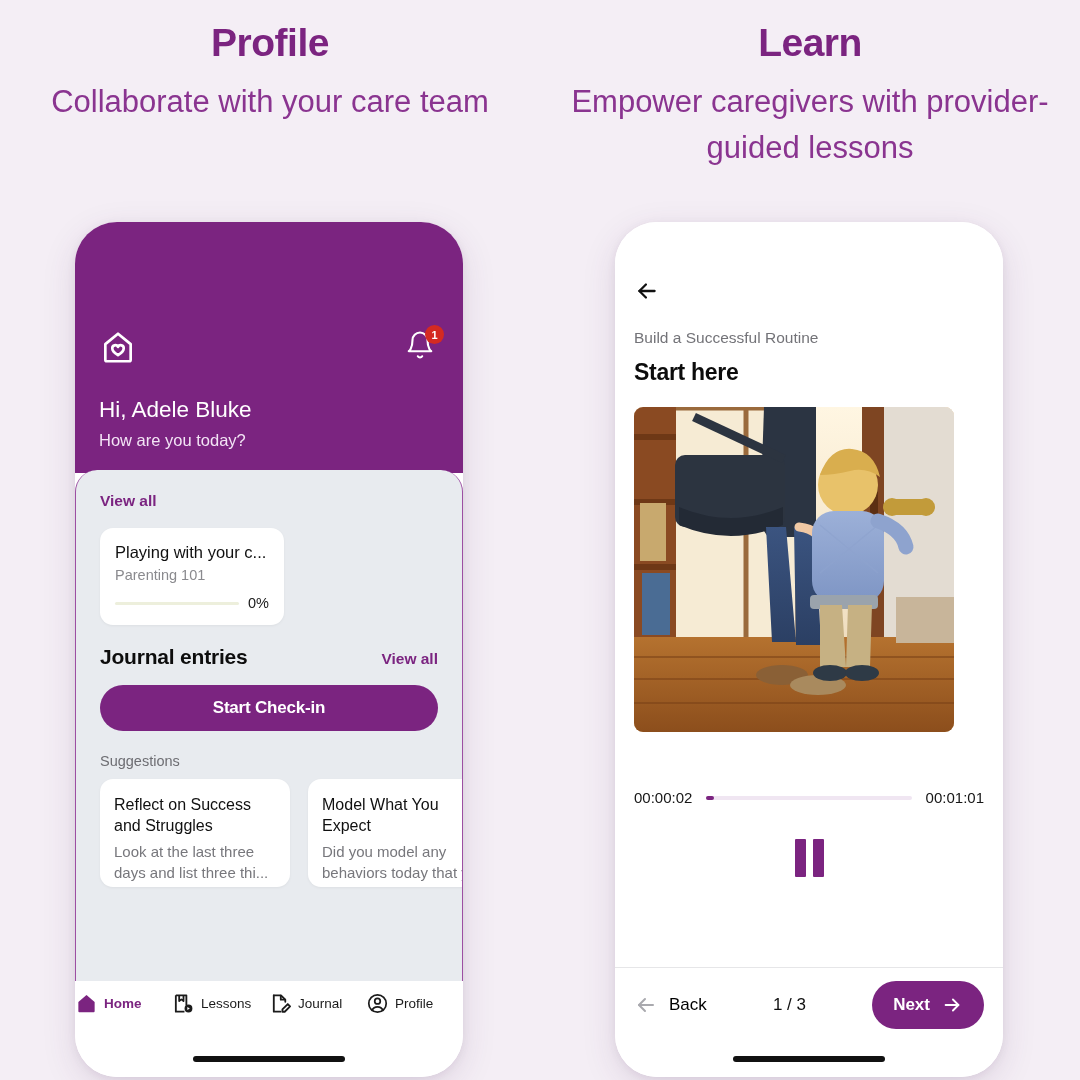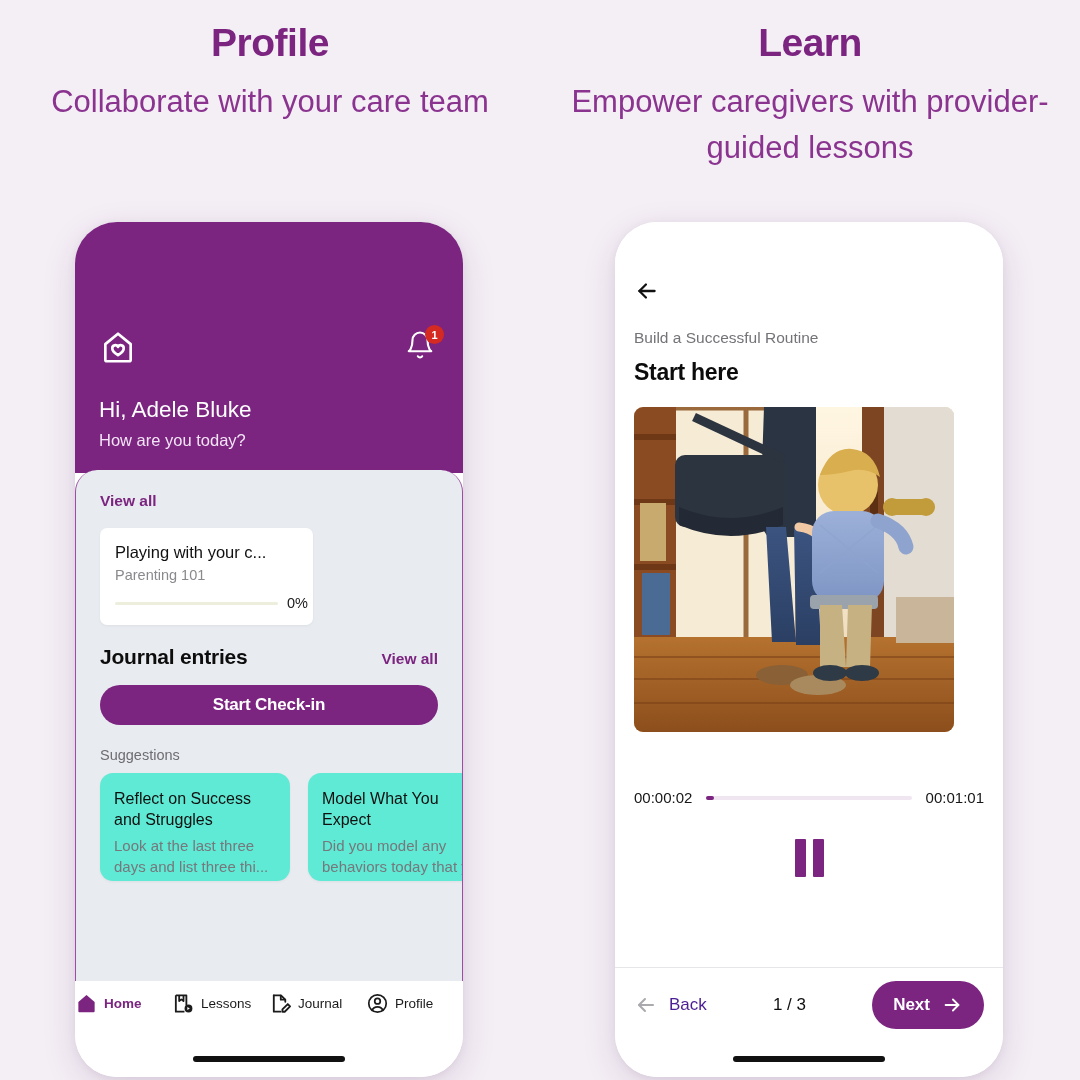--- a/index.html
+++ b/index.html
@@ -67,41 +67,41 @@
     border-left: 1.5px solid #9C4FA2;
     border-right: 1.5px solid #9C4FA2;
     padding: 0 24px;
     overflow: hidden;
   }
   .row-head { display: flex; align-items: baseline; justify-content: space-between; }
   .row-head h3 { font-size: 21px; color: #0D0D0D; font-weight: bold; letter-spacing: -0.2px; }
   .view-all { font-size: 15.5px; color: #7B2480; font-weight: bold; }
 
   .lesson-card {
-    margin-top: 18px; width: 213px; background: #fff;
-    border-radius: 7px; padding: 15px 5px 14px 15px;
+    margin-top: 18px; width: 184px; background: #fff;
+    border-radius: 13px; padding: 15px 15px 14px 15px;
     box-shadow: 0 1px 3px rgba(0,0,0,.05);
   }
   .lesson-title { font-size: 16.5px; color: #101010; }
   .lesson-sub { font-size: 14.5px; color: #8A8A8E; margin-top: 5px; }
   .prog-row { display: flex; align-items: center; gap: 9px; margin-top: 12px; }
   .prog-track { flex: 1; height: 3px; background: #EDEFDC; border-radius: 3px; }
   .prog-pct { font-size: 14.5px; color: #1A1A1A; }
 
   .cta {
     display: block; width: 100%; margin-top: 16px;
     background: #7B2480; color: #fff; border: none;
-    border-radius: 26px; height: 40px;
+    border-radius: 26px; height: 46px;
     font-size: 17px; font-weight: bold; font-family: inherit;
     letter-spacing: -0.2px;
   }
   .sugg-label { font-size: 14.5px; color: #6D6D72; margin-top: 22px; }
   .sugg-row { display: flex; gap: 18px; margin-top: 10px; }
   .sugg-card {
-    background: #5eead4; border-radius: 13px; padding: 15px 14px;
+    background: #ffffff; border-radius: 13px; padding: 15px 14px;
     width: 190px; flex: 0 0 190px; height: 108px; overflow: hidden;
     box-shadow: 0 1px 3px rgba(0,0,0,.05);
   }
   .sugg-title { font-size: 16px; color: #101010; line-height: 1.32; }
   .sugg-text { font-size: 15px; color: #77777C; line-height: 1.38; margin-top: 6px; }
 
   .tabbar {
     position: absolute; left: 0; right: 0; bottom: 0; height: 96px;
     background: #fff; display: flex; align-items: flex-start;
     padding-top: 11px;
@@ -129,21 +129,21 @@
   .pause-btn { display: flex; justify-content: center; gap: 7px; margin-top: 33px; }
   .pause-bar { width: 11px; height: 38px; background: #7B2480; border-radius: 1px; }
 
   .r-footer {
     position: absolute; left: 0; right: 0; bottom: 0; height: 110px;
     background: #fff; border-top: 1px solid #E6E6E8;
     display: flex; align-items: center; padding: 0 19px; gap: 0;
     padding-bottom: 36px;
   }
   .back-btn { display: flex; align-items: center; gap: 11px; }
-  .back-btn span { font-size: 17px; color: #4c1d95; }
+  .back-btn span { font-size: 17px; color: #000000; }
   .pager { flex: 1; text-align: center; font-size: 17px; color: #101010; }
   .next-btn {
     background: #7B2480; color: #fff; border: none; border-radius: 24px;
     height: 48px; padding: 0 21px; display: flex; align-items: center; gap: 11px;
     font-size: 17px; font-weight: bold; font-family: inherit;
   }
 </style>
 </head>
 <body>
 

